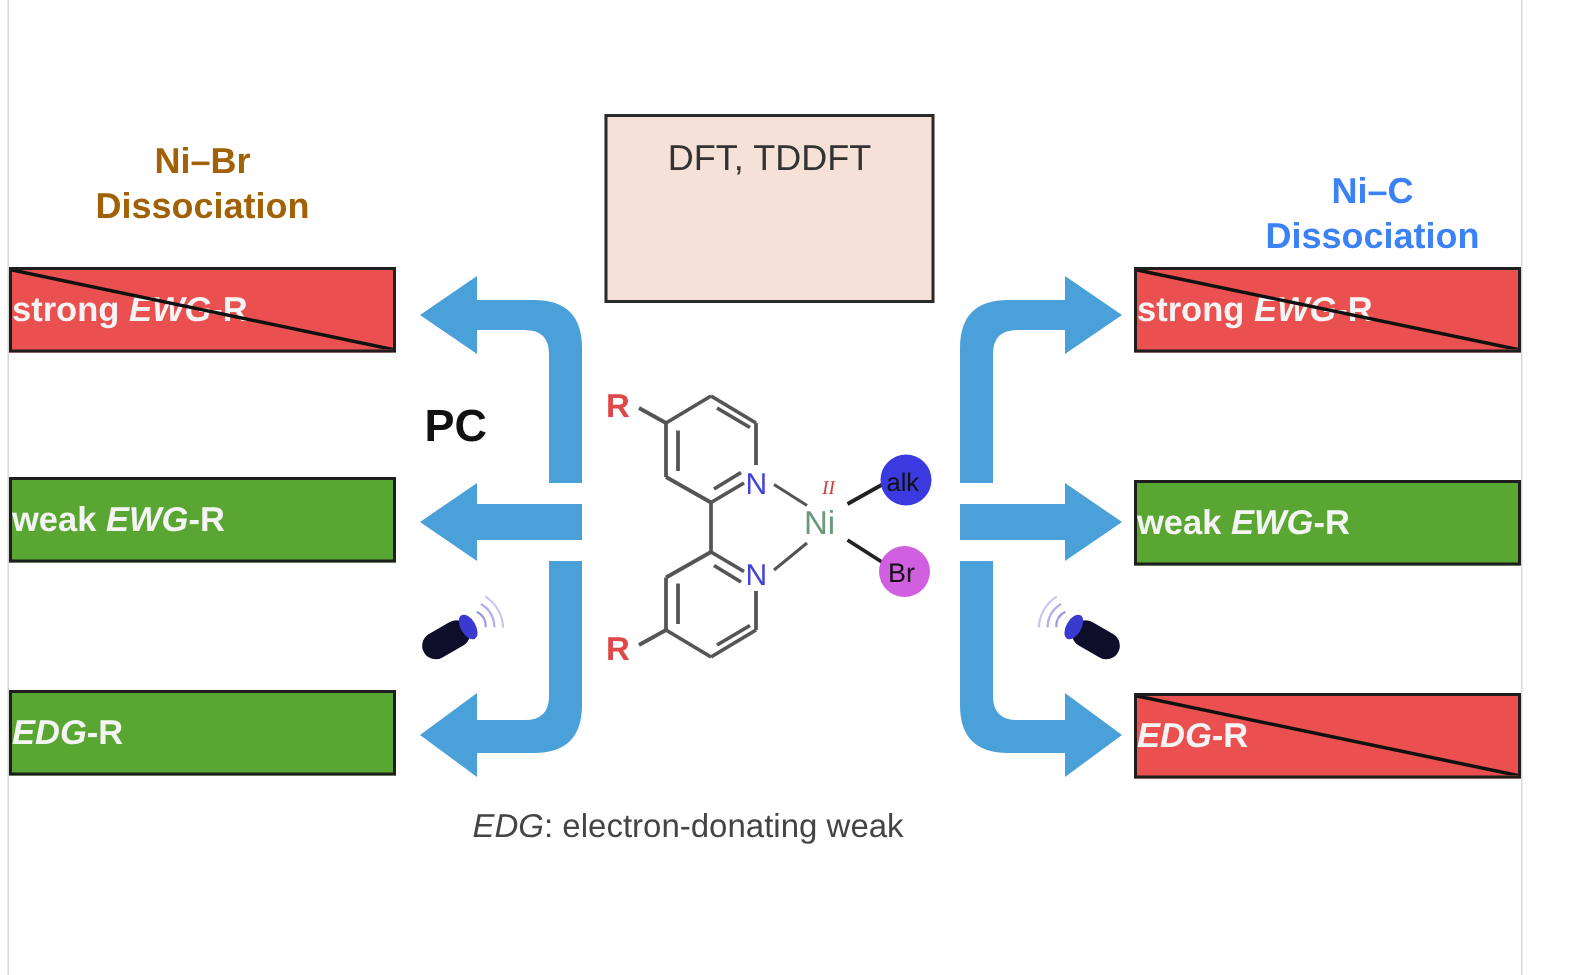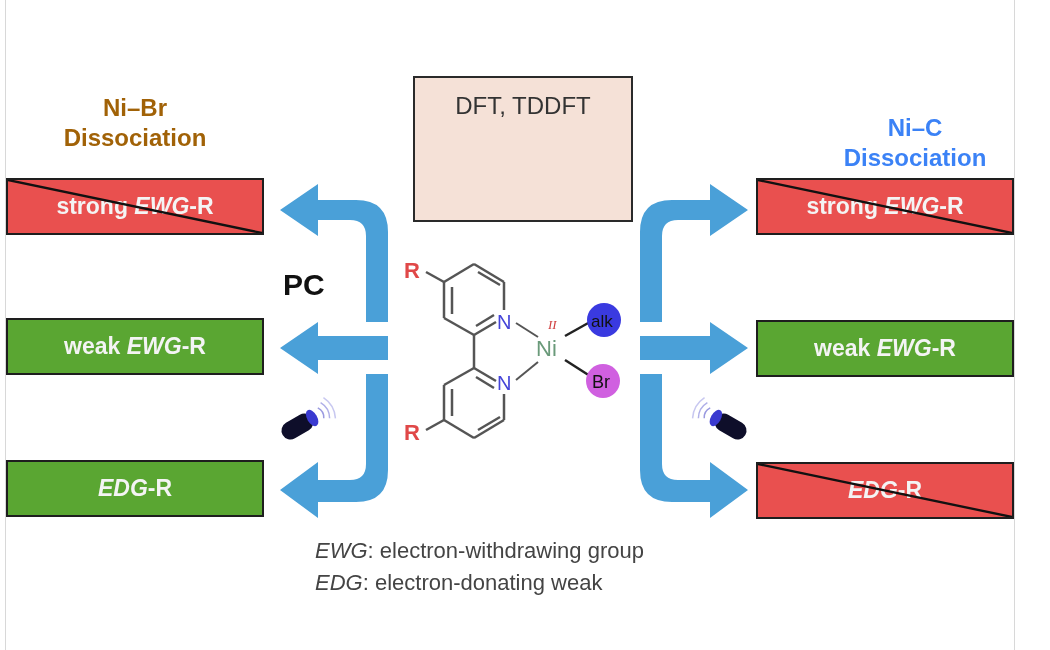--- a/index.html
+++ b/index.html
@@ -4,29 +4,29 @@
 <style>
   html, body { margin:0; padding:0; background:#ffffff; }
   body { width:1050px; height:650px; position:relative; overflow:hidden;
          font-family:"Liberation Sans", sans-serif; }
   .frame-line { position:absolute; top:0; width:1px; height:650px; background:#d8d8d8; }
   .heading { position:absolute; text-align:center; font-weight:bold; font-size:24px; line-height:30px; }
   .heading.left { left:20px; width:230px; top:93px; color:#a16207; }
   .heading.right { left:800px; width:230px; top:113px; color:#3b82f6; }
   .heading .l1 { display:block; }
   .box { position:absolute; height:57px; border:2px solid #1e1e1e; box-sizing:border-box;
-         display:flex; align-items:center; justify-content:center;
+         display:flex; align-items:center; 
          color:#f4f4f4; font-weight:bold; font-size:23px; overflow:hidden; }
   .box .it { font-style:italic; }
   .box.red { background:#e9504f; }
   .box.green { background:#5aa632; }
   .box svg.strike { position:absolute; left:0; top:0; width:100%; height:100%; }
-  .methods { position:absolute; left:403px; top:76px; width:220px; height:146px;
+  .methods { position:absolute; left:403px; top:76px; width:220px; height:126px;
              background:#f5e1d7; border:2px solid #2a2a2a; box-sizing:border-box;
-             text-align:center; font-size:24px; line-height:32px; color:#333; padding-top:12px;margin-left:10px; }
+             text-align:center; font-size:24px; line-height:32px; color:#333; padding-top:12px; }
   .pc { position:absolute; left:283px; top:268px; font-weight:bold; font-size:30px; color:#111; }
   .legend { position:absolute; left:315px; top:535px; font-size:22px; line-height:32px; color:#444; }
   .legend .it { font-style:italic; }
   svg.abs { position:absolute; left:0; top:0; }
 </style>
 </head>
 <body>
 
 <div class="frame-line" style="left:5px"></div>
 <div class="frame-line" style="left:1014px"></div>
@@ -159,15 +159,14 @@
   <text x="404" y="440" font-family="Liberation Sans, sans-serif" font-size="22" font-weight="bold" fill="#e04848">R</text>
   <text x="497" y="329" font-family="Liberation Sans, sans-serif" font-size="20" fill="#4444d8">N</text>
   <text x="497" y="390" font-family="Liberation Sans, sans-serif" font-size="20" fill="#4444d8">N</text>
   <text x="536" y="356" font-family="Liberation Sans, sans-serif" font-size="22" fill="#6a9a7a">Ni</text>
   <text x="548" y="329" font-family="Liberation Serif, serif" font-size="13" font-style="italic" fill="#d04040">II</text>
   <text x="591" y="327" font-family="Liberation Sans, sans-serif" font-size="17" fill="#111">alk</text>
   <text x="592" y="388" font-family="Liberation Sans, sans-serif" font-size="18" fill="#111">Br</text>
 </svg>
 
 <div class="legend">
-  <div><span class="it">EWG</span><span>: electron-withdrawing group</span></div>
   <div><span class="it">EDG</span><span>: electron-donating weak</span></div>
 </div>
 
 </body></html>

